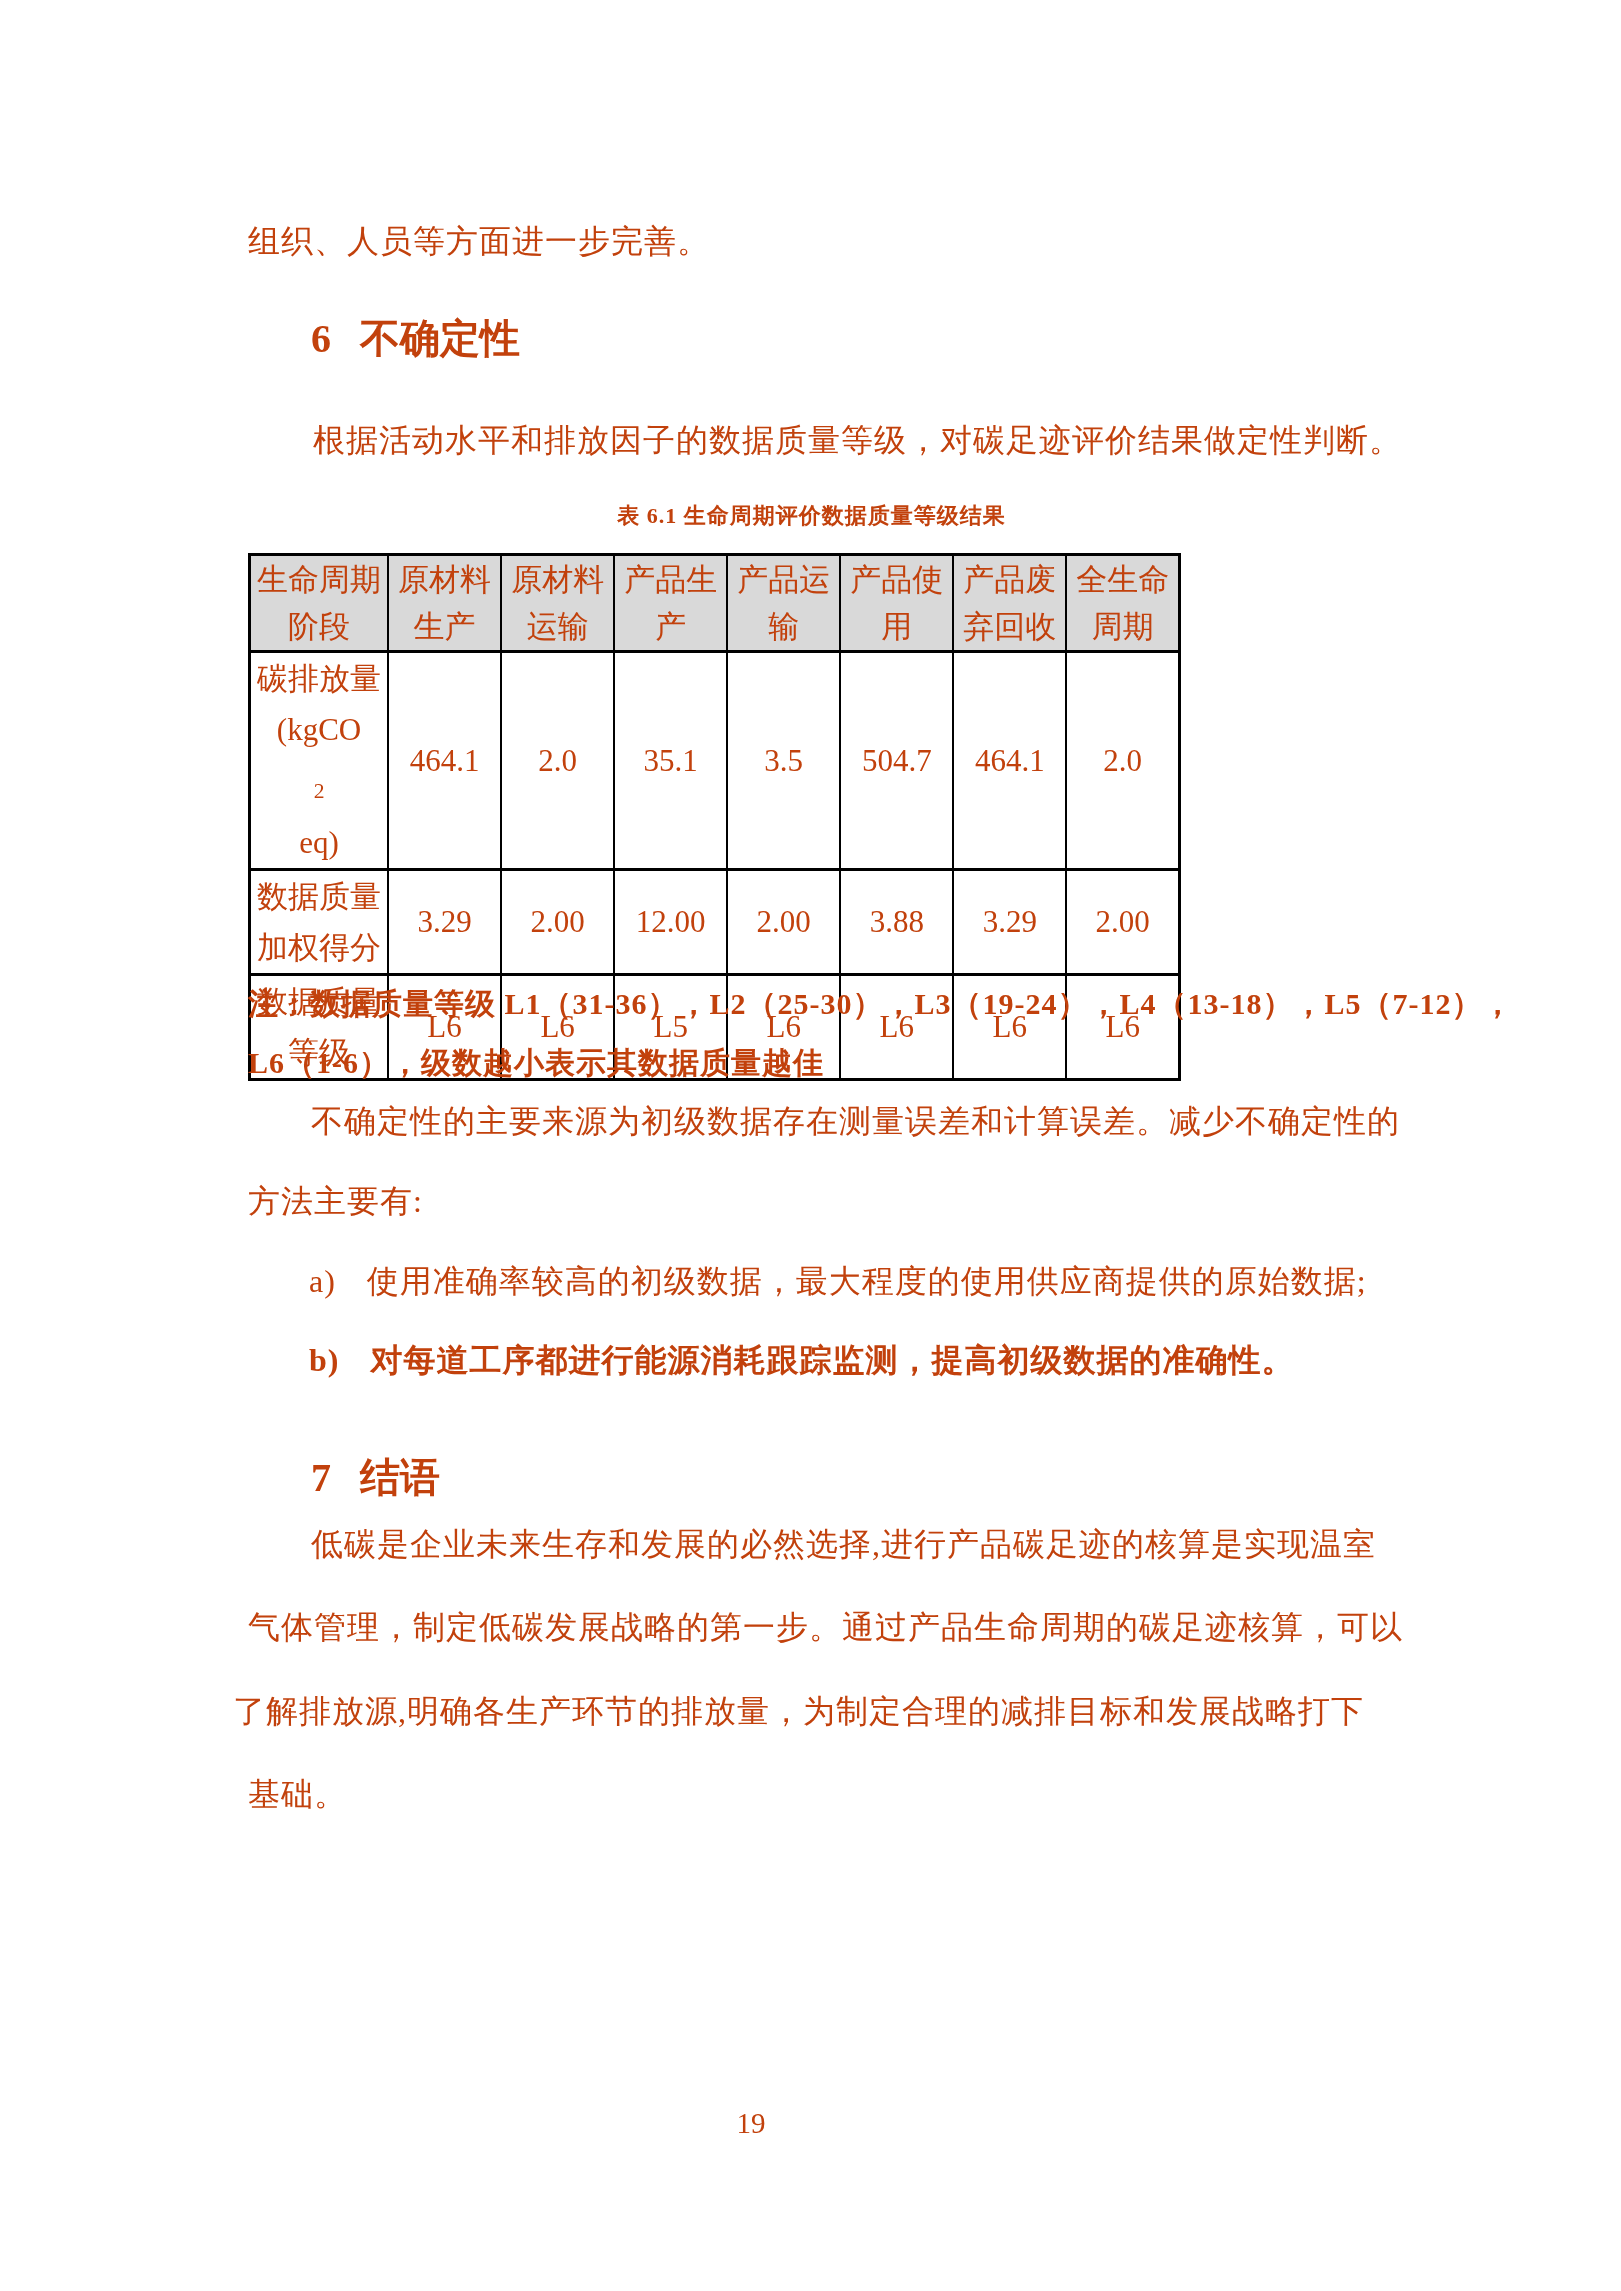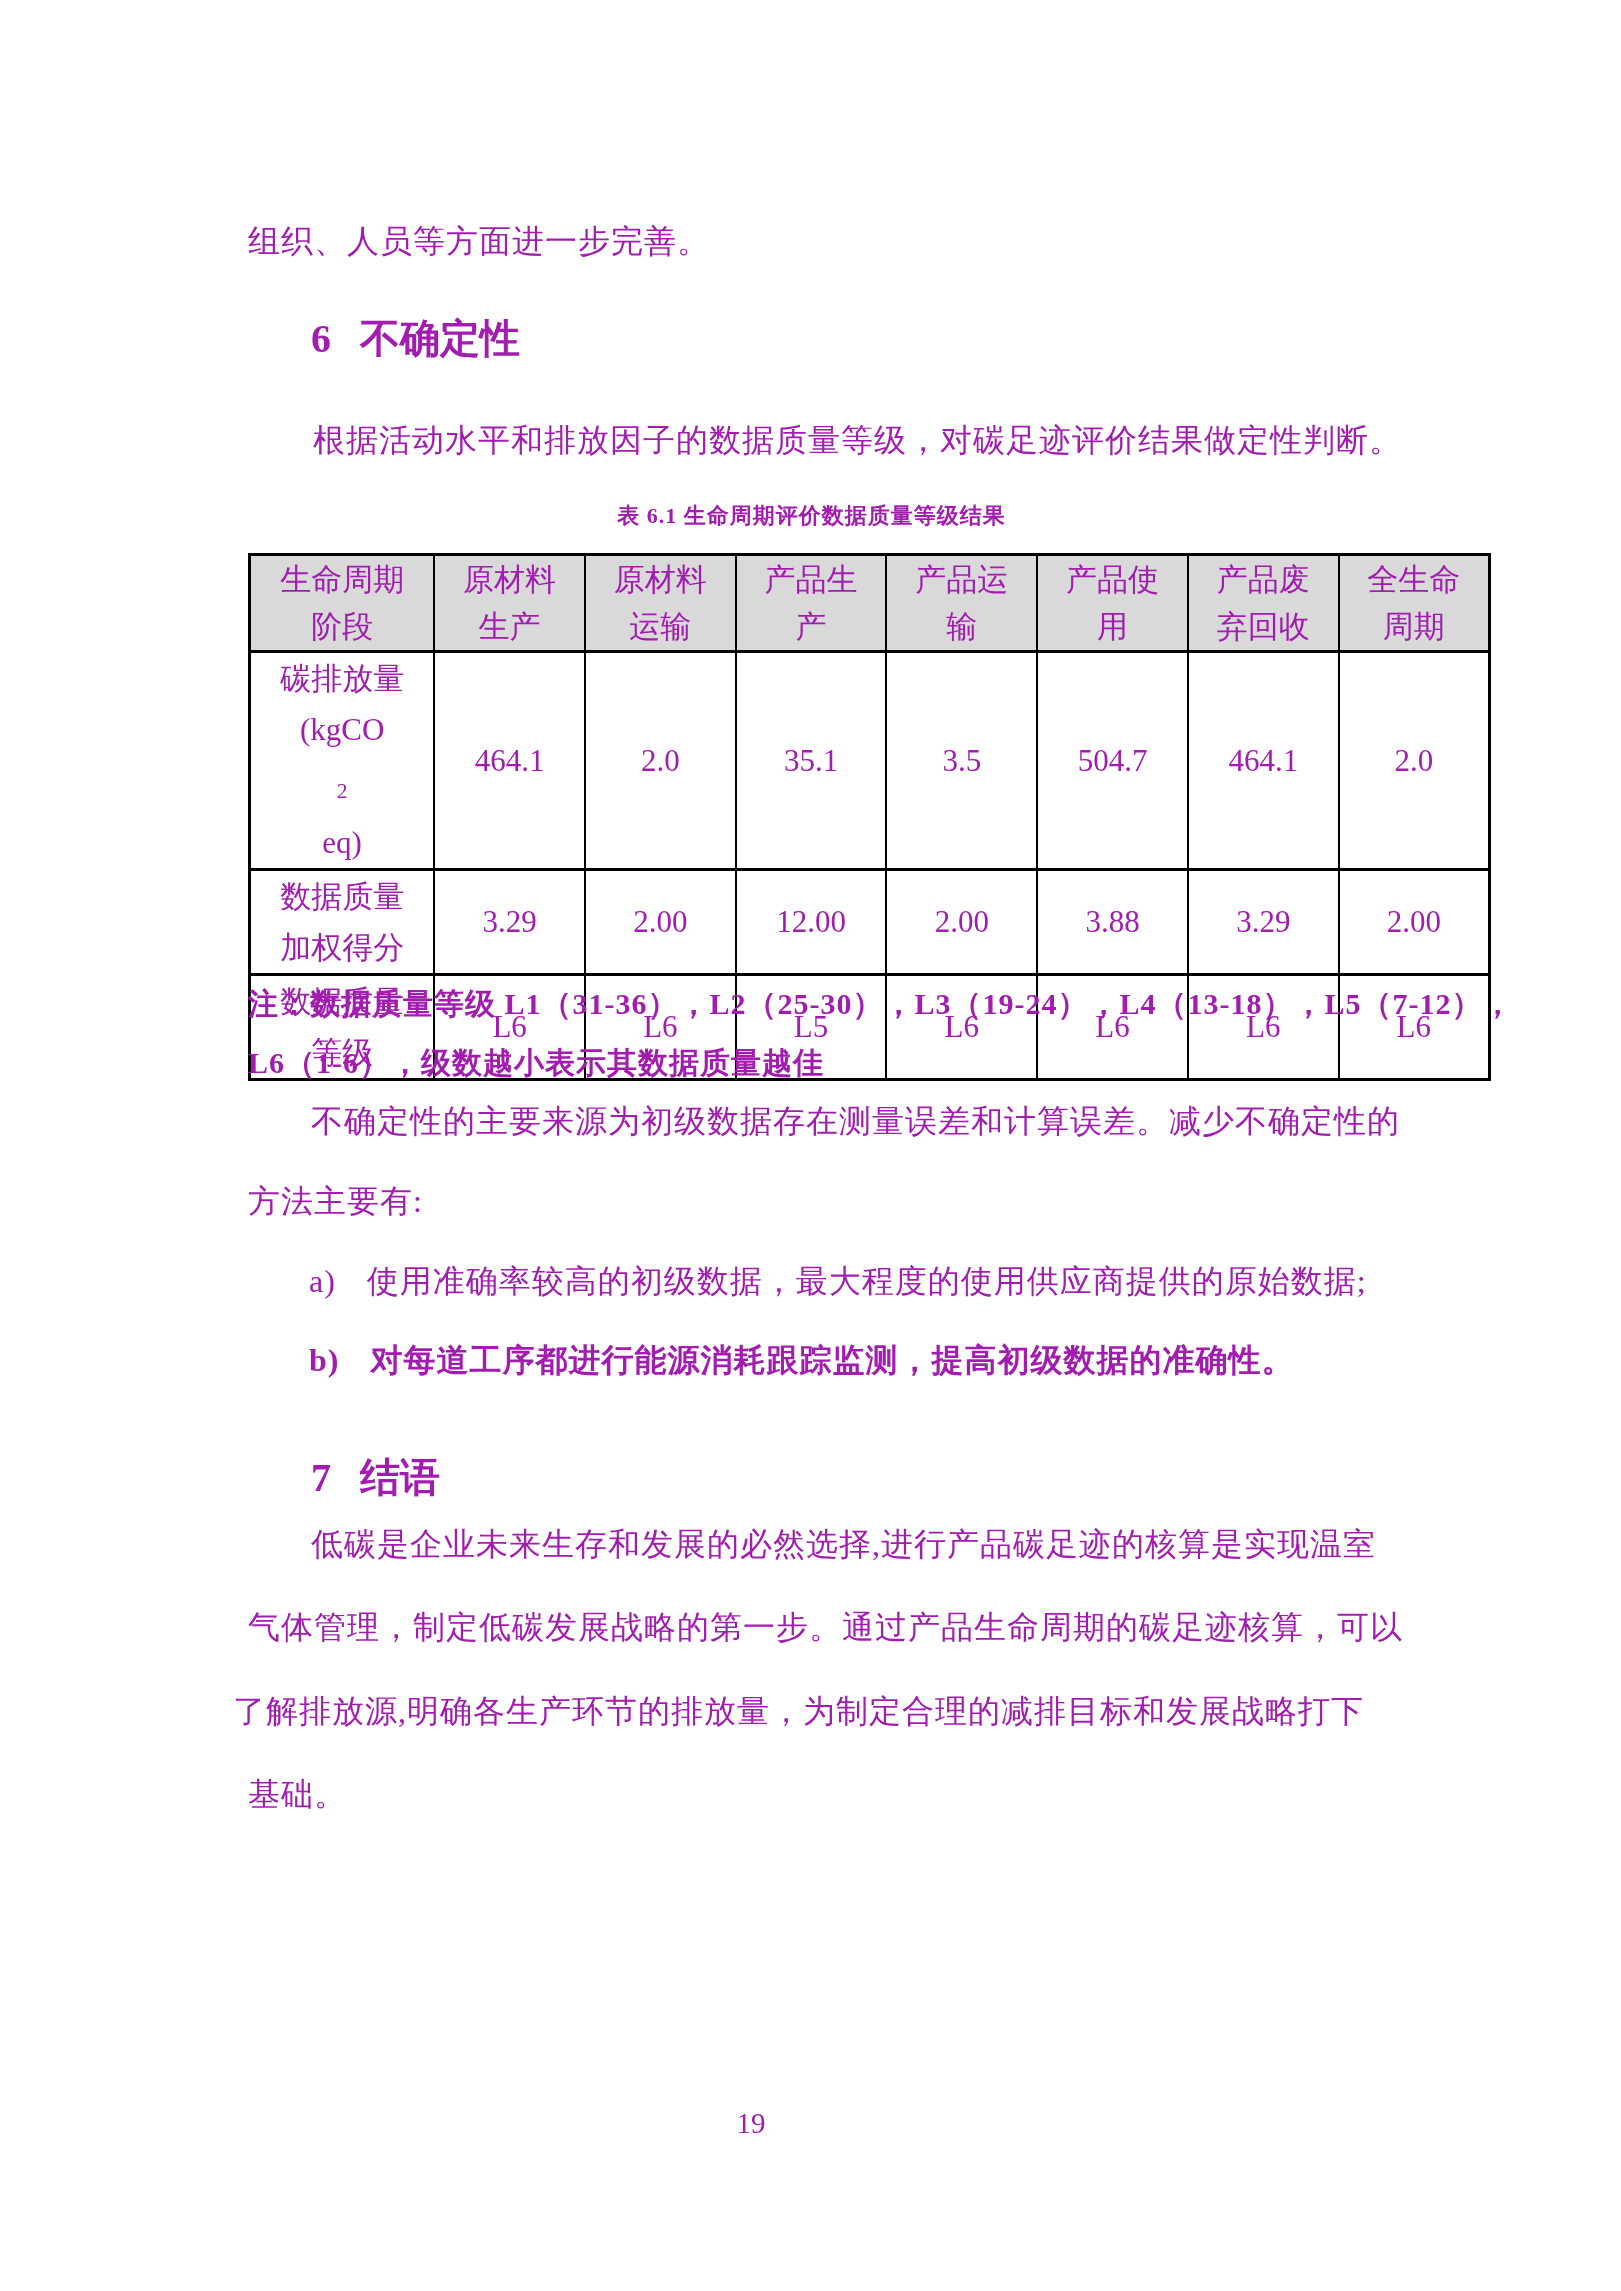--- a/index.html
+++ b/index.html
@@ -3,21 +3,21 @@
 <meta charset="utf-8">
 <style>
   html, body { margin: 0; padding: 0; background: #777; }
   .page {
     position: relative;
     width: 1621px;
     height: 2292px;
     margin: 0 auto;
     background: #ffffff;
     font-family: "Liberation Serif", "DejaVu Serif", serif;
-    color: #a21caf;
+    color: #c2410c;
     overflow: hidden;
   }
   .line {
     position: absolute;
     white-space: nowrap;
     font-size: 32px;
     line-height: 1.2;
     letter-spacing: 1px;
   }
   .heading {
@@ -40,21 +40,21 @@
     text-align: center;
     font-weight: bold;
     font-size: 22px;
     white-space: nowrap;
     letter-spacing: 1px;
   }
   table.dq {
     position: absolute;
     left: 248px;
     top: 553px;
-    width: 1243px;
+    width: 933px;
     border-collapse: collapse;
     table-layout: fixed;
     border: 3.9px solid #000;
   }
   table.dq td {
     border-left: 2px solid #000;
     border-right: 2px solid #000;
     border-top: 3.9px solid #000;
     border-bottom: 3.9px solid #000;
     text-align: center;

